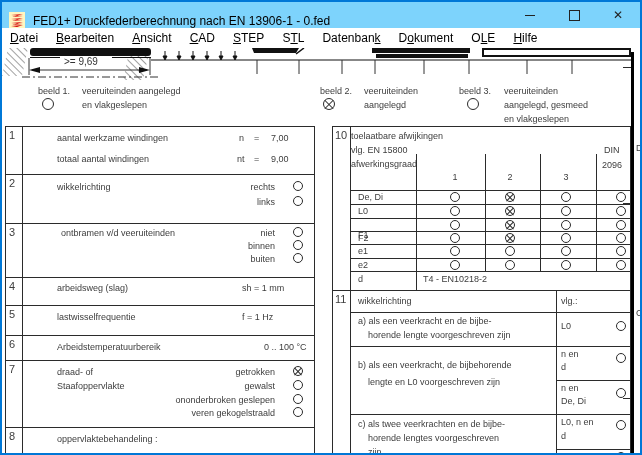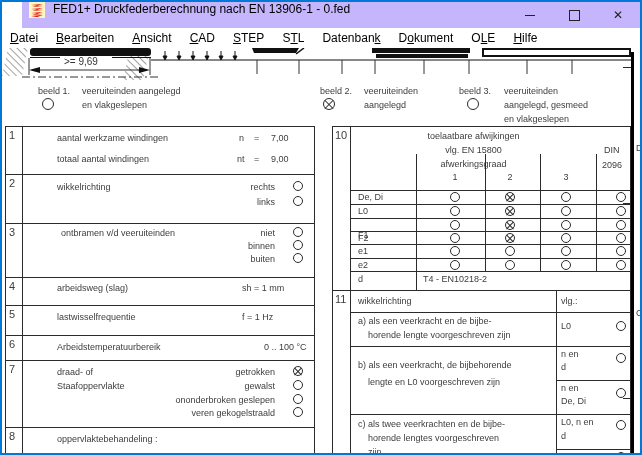--- a/index.html
+++ b/index.html
@@ -1,20 +1,20 @@
 <!DOCTYPE html>
 <html><head>
 <meta charset="utf-8">
 <style>
   html,body{margin:0;padding:0;background:#fff;}
   .window{position:relative;width:642px;height:455px;box-sizing:border-box;
     border:2px solid #0078d7;background:#fff;overflow:hidden;
     font-family:"Liberation Sans", sans-serif;color:#000;}
   
-  .titlebar{height:26px;display:flex;align-items:flex-start;background:#c4b5fd;margin-left:20px;}
+  .titlebar{height:26px;display:flex;align-items:flex-end;background:#7dd3fc;}
   .app-icon{width:16px;height:16px;margin-left:7px;flex:none;}
   .title-text{margin-left:8px;font-size:12px;white-space:nowrap;color:#000;}
   .tb-spacer{flex:1;}
   .ctrl{width:44px;height:26px;display:flex;align-items:center;justify-content:center;
     font-size:12px;color:#222;cursor:default;}
   .ctrl .minbar{width:10px;height:1px;background:#222;display:block;}
   .ctrl .maxbox{width:9px;height:9px;border:1px solid #222;display:block;}
   
   .menubar{height:20px;display:flex;align-items:center;font-size:12px;padding-left:8px;}
   .menu-item{padding:1px 9px;white-space:nowrap;}
@@ -36,21 +36,21 @@
   .radio.checked::before{transform:rotate(45deg);}
   .radio.checked::after{transform:rotate(-45deg);}
   
   .panel{position:absolute;border:1px solid #2b2b2b;border-bottom:none;background:#fff;box-sizing:border-box;}
   .lrow{display:flex;border-bottom:1px solid #2b2b2b;}
   .lnum{width:17px;border-right:1px solid #2b2b2b;flex:none;padding:2px 0 0 3px;box-sizing:border-box;}
   .lbody{position:relative;flex:1;margin-left:27px;}
   .rp-section{display:flex;}
   .rp-num{width:18px;border-right:1px solid #2b2b2b;flex:none;padding:2px 0 0 2px;box-sizing:border-box;}
   .rp-body{position:relative;flex:1;}
-  .ctr{left:0;width:245px;text-align:center;}
+  .ctr{left:0;width:245px;text-align:left;}
   .opt{text-align:center;}
   .thickline{position:absolute;background:#000;}
 </style>
 </head>
 <body>
 
 <div class="window">
 
   <div class="titlebar">
     <svg class="app-icon" viewBox="0 0 16 16">

